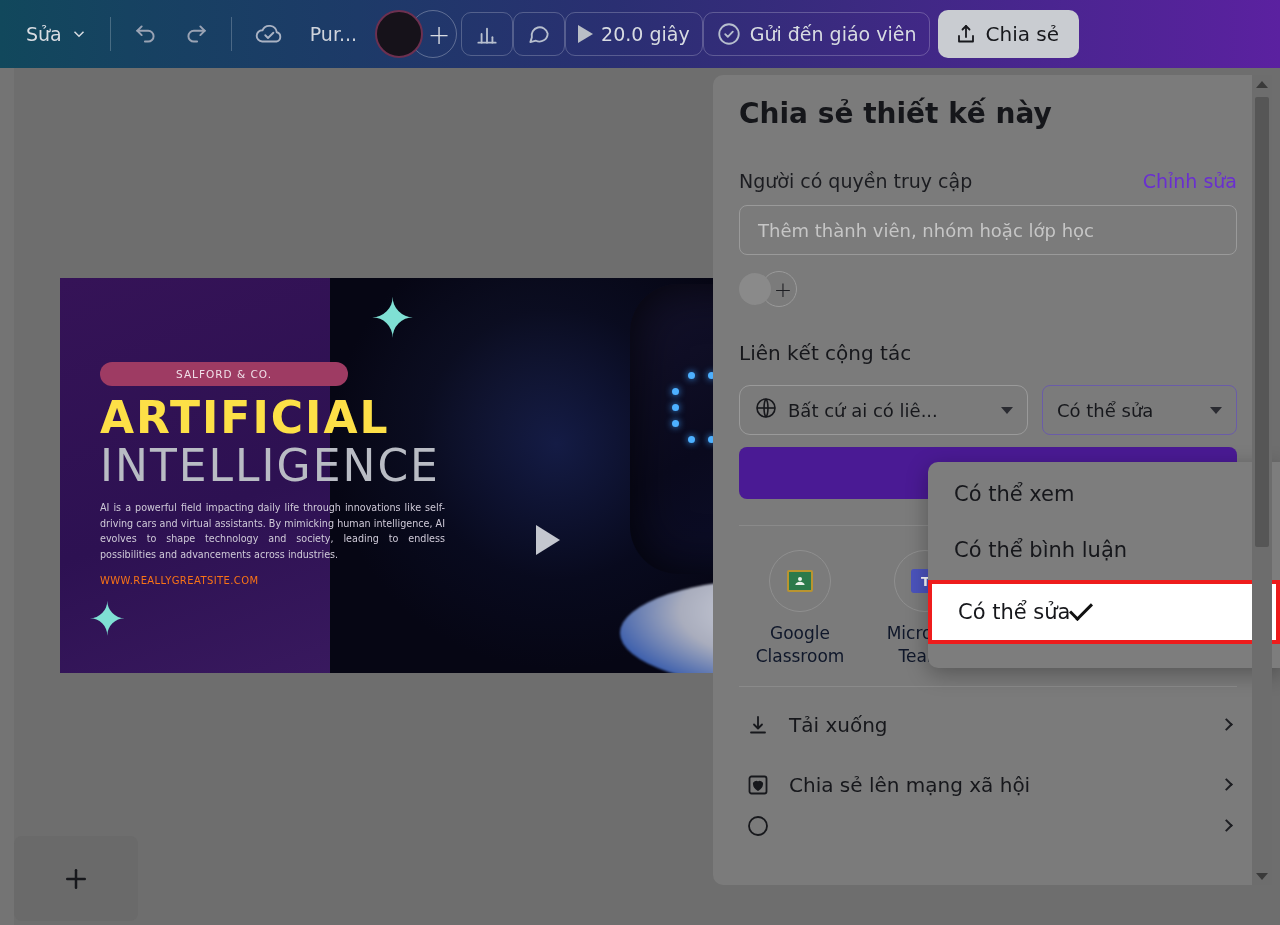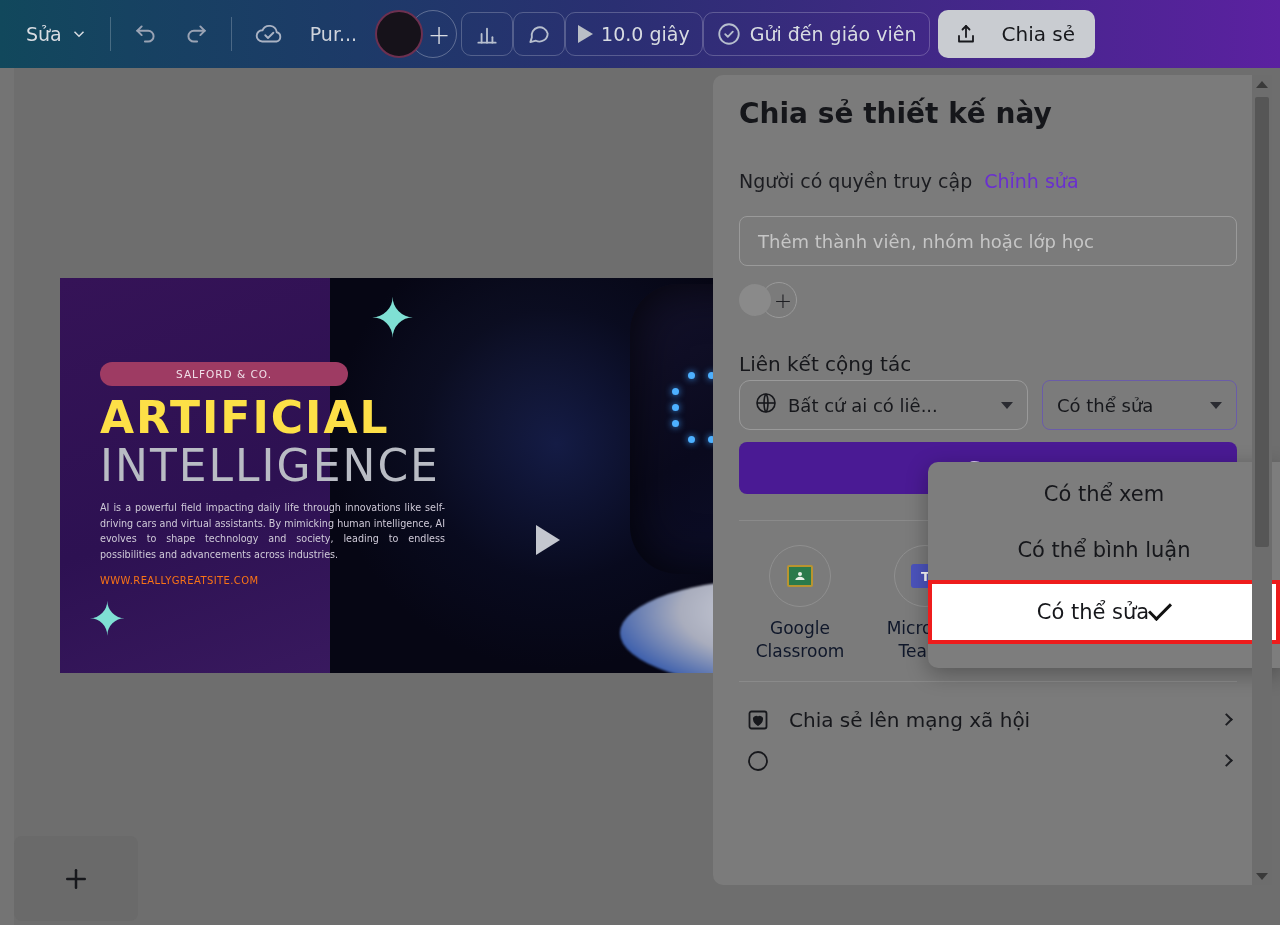--- a/index.html
+++ b/index.html
@@ -52,21 +52,21 @@
   }
   .add-person {
     width: 48px; height: 48px; border-radius: 50%;
     border: 1px solid rgba(255,255,255,0.28);
     margin-left: -14px; z-index: 1;
     display: flex; align-items: center; justify-content: center;
     color: #d8dce2; font-size: 27px; font-weight: 300;
     padding-left: 12px;
   }
   .share-btn {
-    display: flex; align-items: center; gap: 24px;
+    display: flex; align-items: center; gap: 8px;
     background: #c9ccd1; color: #17181c;
     height: 48px; padding: 0 20px 0 16px;
     border-radius: 10px; font-size: 20px;
     margin-left: 8px; cursor: pointer; white-space: nowrap;
   }
   .play-tri {
     width: 0; height: 0;
     border-left: 15px solid #b9bec6;
     border-top: 9px solid transparent;
     border-bottom: 9px solid transparent;
@@ -168,21 +168,21 @@
     background: #7b7b7b;
     border-radius: 10px 0 0 10px;
     overflow: hidden;
   }
   .panel-inner { padding: 22px 26px 0 26px; }
   .panel-title {
     font-size: 28px; font-weight: 700; color: #15161a;
     margin-bottom: 40px;
   }
   .row-label {
-    display: flex; align-items: baseline; gap: 12px; margin-bottom: 24px;
+    display: flex; align-items: baseline; gap: 12px; margin-bottom: 13px; justify-content: space-between;
   }
   .row-label .lbl { font-size: 19px; color: #1b1c20; }
   .row-label .edit-link {
     font-size: 19px; color: #6a2fd0; cursor: pointer;
   }
   .member-input {
     height: 50px; border: 1px solid #9a9a9a; border-radius: 8px;
     display: flex; align-items: center; padding: 0 18px;
     color: #c6c6c6; font-size: 18px; background: transparent;
     cursor: text;
@@ -192,21 +192,21 @@
     width: 32px; height: 32px; border-radius: 50%;
     background: #8a8a8a; z-index: 2;
   }
   .av-add {
     width: 36px; height: 36px; border-radius: 50%;
     border: 1px solid #9a9a9a; margin-left: -10px; z-index: 1;
     display: flex; align-items: center; justify-content: center;
     color: #1d1e22; font-size: 22px; font-weight: 300;
     padding-left: 8px; cursor: pointer;
   }
-  .sec-title { font-size: 20px; color: #16171b; margin-bottom: 4px; }
+  .sec-title { font-size: 20px; color: #16171b; margin-bottom: 20px; }
   .selects { display: flex; gap: 14px; }
   .sel {
     height: 50px; border: 1px solid #9a9a9a; border-radius: 8px;
     display: flex; align-items: center; gap: 10px;
     padding: 0 14px; font-size: 18px; color: #17181c;
     cursor: pointer; background: transparent;
   }
   .sel-scope { flex: 1; border-radius: 11px; }
   .sel-perm { width: 195px; border-color: #6a5ca8; justify-content: space-between; }
   .chev {
@@ -263,21 +263,21 @@
     width: 352px; z-index: 40;
     background: #7d7d7d;
     border-radius: 10px 0 0 10px;
     box-shadow: 0 6px 22px rgba(0,0,0,0.30);
     overflow: visible;
     padding: 4px 0;
   }
   .dd-item {
     height: 56px; display: flex; align-items: center;
     padding: 0 26px; font-size: 21px; color: #16171b;
-    cursor: pointer; justify-content: center;
+    cursor: pointer; justify-content: flex-start;
   }
   .dd-item.selected {
     background: #ffffff;
     border: 4px solid #ee1c1c;
     height: 64px;
     margin: 2px 0;
   }
   .check {
     width: 22px; height: 12px;
     border-left: 3px solid #111; border-bottom: 3px solid #111;
@@ -382,21 +382,21 @@
     <div class="tb-btn tb-outlined">
       <span class="tb-icon">
         <svg width="26" height="26" viewBox="0 0 24 24" fill="none" stroke="#b7bfce" stroke-width="1.7" stroke-linecap="round" stroke-linejoin="round">
             <path d="M20 11.5a7.5 7.5 0 0 1-10.8 6.7L4 19.5l1.4-4.4A7.5 7.5 0 1 1 20 11.5z"></path>
           </svg>
       </span>
     </div>
 
     <div class="tb-btn tb-outlined">
       <span class="play-tri"></span>
-      <span>10.0 giây</span>
+      <span>20.0 giây</span>
     </div>
 
     <div class="tb-btn tb-outlined">
       <span class="tb-icon">
         <svg width="26" height="26" viewBox="0 0 24 24" fill="none" stroke="#b7bfce" stroke-width="1.7" stroke-linecap="round" stroke-linejoin="round">
             <circle cx="12" cy="12" r="9"></circle>
             <path d="M8.5 12.2l2.4 2.4 4.6-4.8"></path>
           </svg>
       </span>
       <span>Gửi đến giáo viên</span>
@@ -534,20 +534,31 @@
                 <path d="M3 7l9-4 9 4-9 4z"></path>
                 <path d="M7 10v5c0 1.7 2.2 3 5 3s5-1.3 5-3v-5"></path>
               </svg>
           </div>
           <div class="app-lbl">LMS</div>
         </div>
       </div>
 
       <div class="panel-sep" style="margin:0 0 8px 0;"></div>
 
+      <div class="list-row">
+        <span class="list-icon">
+          <svg width="24" height="24" viewBox="0 0 24 24" fill="none" stroke="#17181c" stroke-width="1.8" stroke-linecap="round" stroke-linejoin="round">
+              <path d="M12 4v11"></path>
+              <path d="M8 11.5l4 4 4-4"></path>
+              <path d="M5 19.5h14"></path>
+            </svg>
+        </span>
+        <span class="lr-label">Tải xuống</span>
+        <span class="caret-r"></span>
+      </div>
 
       <div class="list-row">
         <span class="list-icon">
           <svg width="24" height="24" viewBox="0 0 24 24" fill="none" stroke="#17181c" stroke-width="1.8" stroke-linejoin="round">
               <rect x="3.5" y="3.5" width="17" height="17" rx="2"></rect>
               <path d="M12 17s-4-2.6-4-5.2A2.2 2.2 0 0 1 12 10a2.2 2.2 0 0 1 4 1.8C16 14.4 12 17 12 17z" fill="#17181c"></path>
             </svg>
         </span>
         <span class="lr-label">Chia sẻ lên mạng xã hội</span>
         <span class="caret-r"></span>

